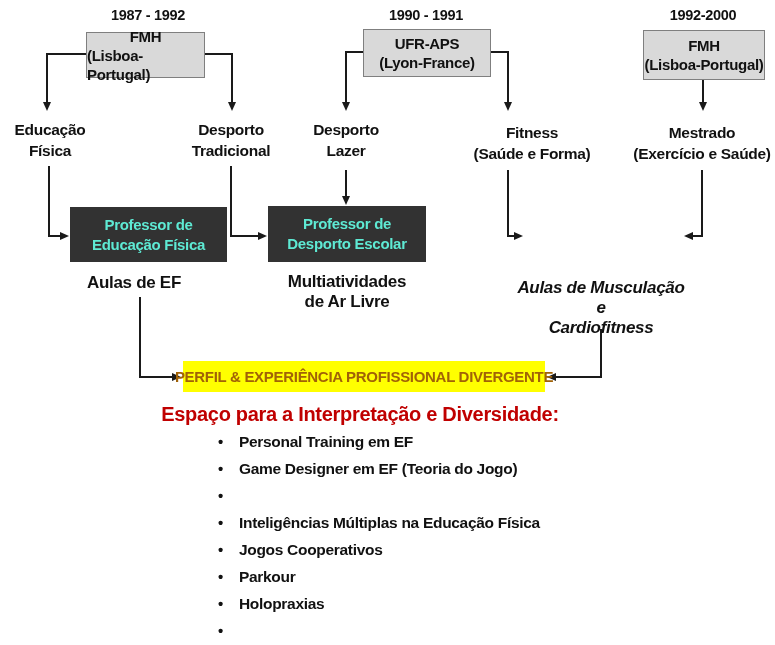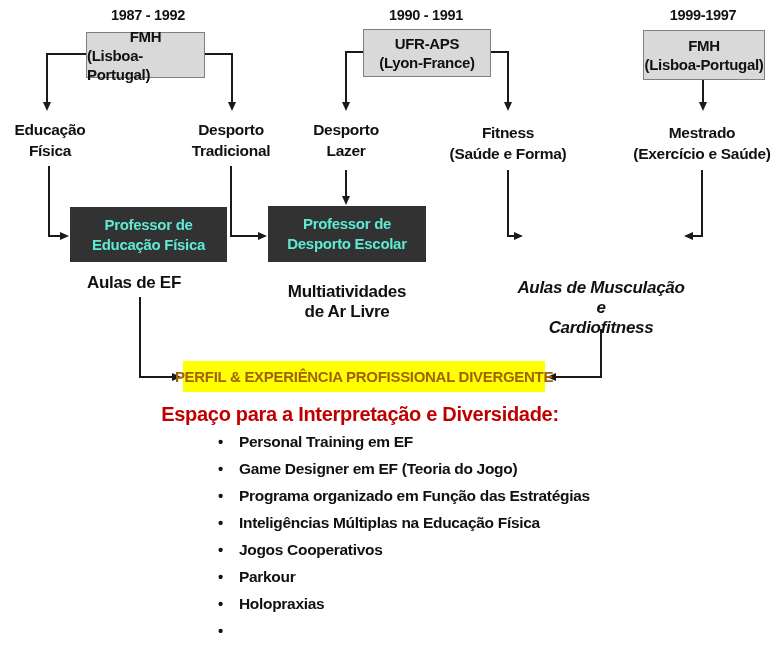--- a/index.html
+++ b/index.html
@@ -67,73 +67,72 @@
       <path d="M346,170 L346,196" marker-end="url(#arw)"></path>
       <path d="M508,170 L508,236 L514,236" marker-end="url(#arw)"></path>
       <path d="M702,170 L702,236 L693,236" marker-end="url(#arw)"></path>
       <path d="M140,297 L140,377 L172,377" marker-end="url(#arw)"></path>
       <path d="M601,329 L601,377 L556,377" marker-end="url(#arw)"></path>
     </g>
   </svg>
 
   <div class="abs ctr period" style="left:78px;top:7px;width:140px;">1987 - 1992</div>
   <div class="abs ctr period" style="left:356px;top:7px;width:140px;">1990 - 1991</div>
-  <div class="abs ctr period" style="left:633px;top:7px;width:140px;">1999-1997</div>
+  <div class="abs ctr period" style="left:633px;top:7px;width:140px;">1992-2000</div>
 
   <div class="abs inst-box" style="left:86px;top:32px;width:117px;height:44px;">
     <span>FMH</span>
     <span>(Lisboa-Portugal)</span>
   </div>
   <div class="abs inst-box" style="left:363px;top:29px;width:126px;height:46px;">
     <span>UFR-APS</span>
     <span>(Lyon-France)</span>
   </div>
   <div class="abs inst-box" style="left:643px;top:30px;width:120px;height:48px;">
     <span>FMH</span>
     <span>(Lisboa-Portugal)</span>
   </div>
 
   <div class="abs ctr pre stream" style="left:-20px;top:119px;width:140px;">Educação
 Física</div>
   <div class="abs ctr pre stream" style="left:161px;top:119px;width:140px;">Desporto
 Tradicional</div>
   <div class="abs ctr pre stream" style="left:276px;top:119px;width:140px;">Desporto
 Lazer</div>
-  <div class="abs ctr pre stream" style="left:428px;top:122px;width:160px;">Fitness
+  <div class="abs ctr pre stream" style="left:452px;top:122px;width:160px;">Fitness
 (Saúde e Forma)</div>
   <div class="abs ctr pre stream" style="left:617px;top:122px;width:170px;">Mestrado
 (Exercício e Saúde)</div>
 
   <div class="abs role-box pre ctr" style="left:70px;top:207px;width:157px;height:55px;">Professor de
 Educação Física</div>
   <div class="abs role-box pre ctr" style="left:268px;top:206px;width:158px;height:56px;">Professor de
 Desporto Escolar</div>
 
   <div class="abs ctr pre outcome" style="left:64px;top:273px;width:140px;">Aulas de EF</div>
-  <div class="abs ctr pre outcome" style="left:277px;top:282px;width:140px;">Multiatividades
+  <div class="abs ctr pre outcome" style="left:277px;top:272px;width:140px;">Multiatividades
 de Ar Livre</div>
   <div class="abs ctr pre outcome" style="left:511px;top:278px;width:180px;font-style:italic;">Aulas de Musculação e
 Cardiofitness</div>
 
   <div class="abs banner" style="left:183px;top:361px;width:362px;height:31px;">PERFIL &amp; EXPERIÊNCIA PROFISSIONAL DIVERGENTE</div>
 
   <div class="abs ctr red-heading" style="left:110px;top:403px;width:500px;">Espaço para a Interpretação e Diversidade:</div>
 
   <ul class="abs dlist" style="left:218px;top:428px;width:430px;">
     <li>
         <span class="dot">•</span>
         <span>Personal Training em EF</span>
       </li>
     <li>
         <span class="dot">•</span>
         <span>Game Designer em EF (Teoria do Jogo)</span>
       </li>
     <li>
         <span class="dot">•</span>
-        <span>Programa organizado em Função das Estratégias</span>
       </li>
     <li>
         <span class="dot">•</span>
         <span>Inteligências Múltiplas na Educação Física</span>
       </li>
     <li>
         <span class="dot">•</span>
         <span>Jogos Cooperativos</span>
       </li>
     <li>

